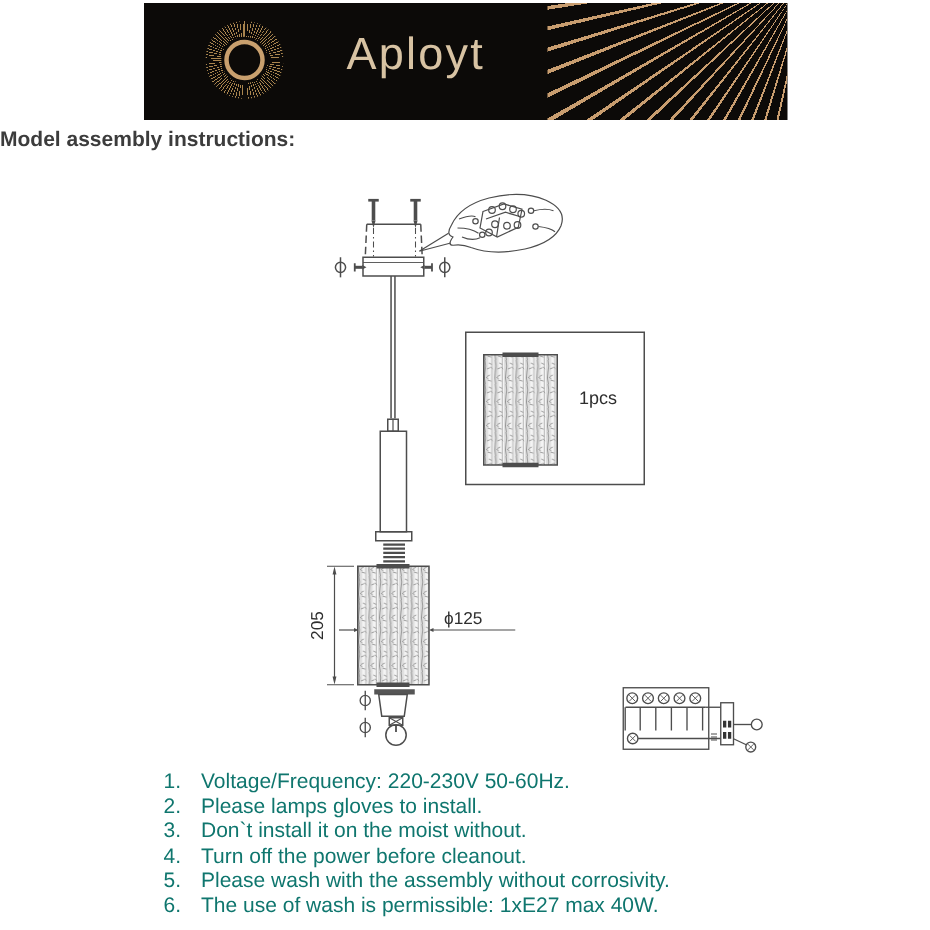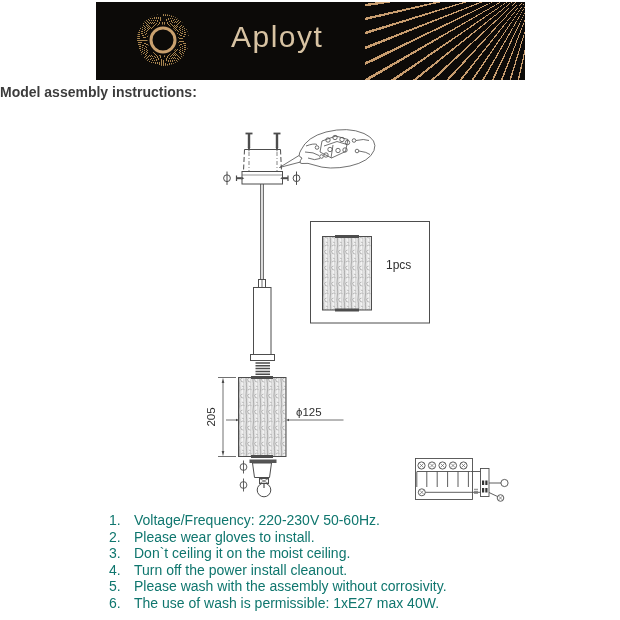--- a/index.html
+++ b/index.html
@@ -234,27 +234,27 @@
     <text class="dim-text" x="212" y="420" text-anchor="middle" transform="rotate(-90 212 417)">205</text>
     <text class="dim-text" x="296" y="416">ϕ125</text>
     <text class="pcs-text" x="386" y="269">1pcs</text>
   </svg>
 
   <div class="instructions">
     <div class="instr-row">
       <span class="instr-num">1.</span><span>Voltage/Frequency: 220-230V 50-60Hz.</span>
     </div>
     <div class="instr-row">
-      <span class="instr-num">2.</span><span>Please wear gloves to install.</span>
-    </div>
-    <div class="instr-row">
-      <span class="instr-num">3.</span><span>Don`t ceiling it on the moist ceiling.</span>
-    </div>
-    <div class="instr-row">
-      <span class="instr-num">4.</span><span>Turn off the power install cleanout.</span>
+      <span class="instr-num">2.</span><span>Please lamps gloves to install.</span>
+    </div>
+    <div class="instr-row">
+      <span class="instr-num">3.</span><span>Don`t install it on the moist without.</span>
+    </div>
+    <div class="instr-row">
+      <span class="instr-num">4.</span><span>Turn off the power before cleanout.</span>
     </div>
     <div class="instr-row">
       <span class="instr-num">5.</span><span>Please wash with the assembly without corrosivity.</span>
     </div>
     <div class="instr-row">
       <span class="instr-num">6.</span><span>The use of wash is permissible: 1xE27 max 40W.</span>
     </div>
   </div>
 
 </div>

